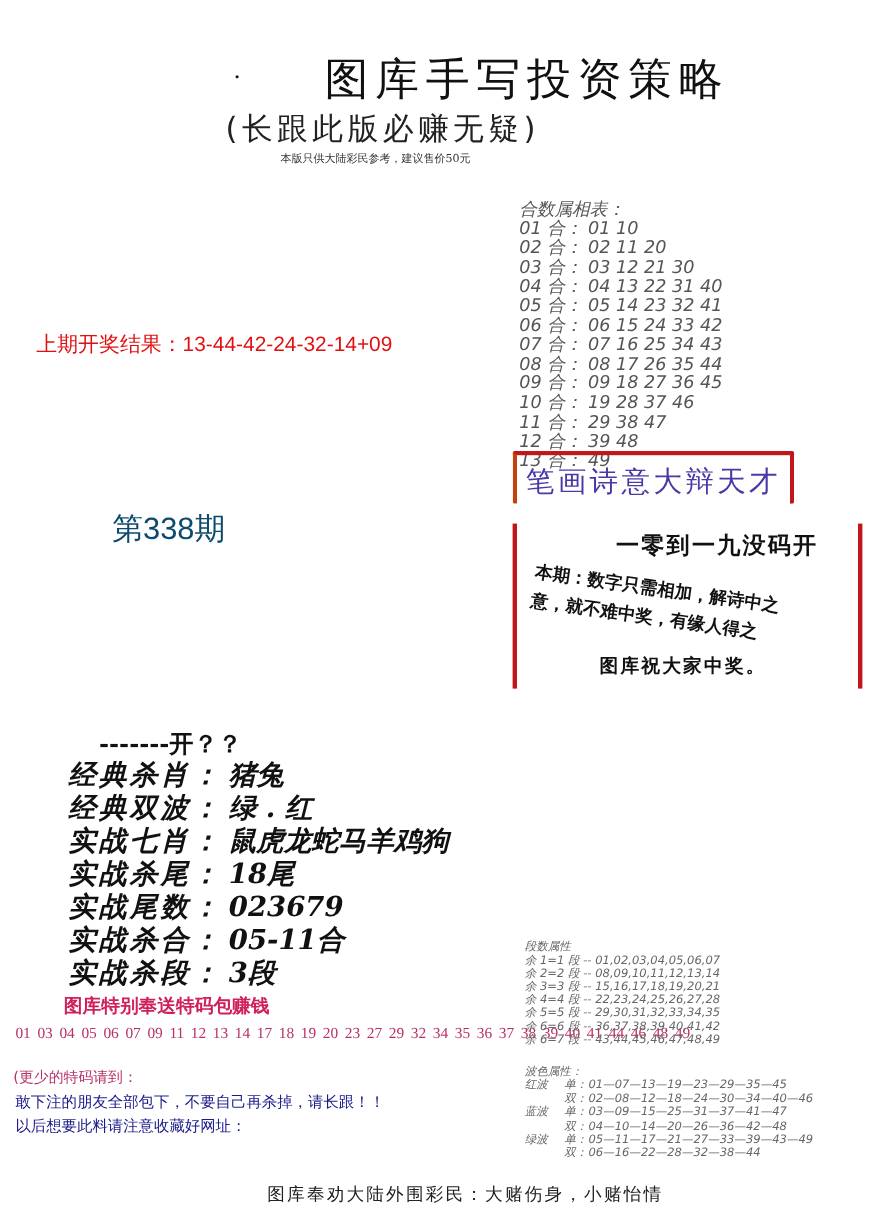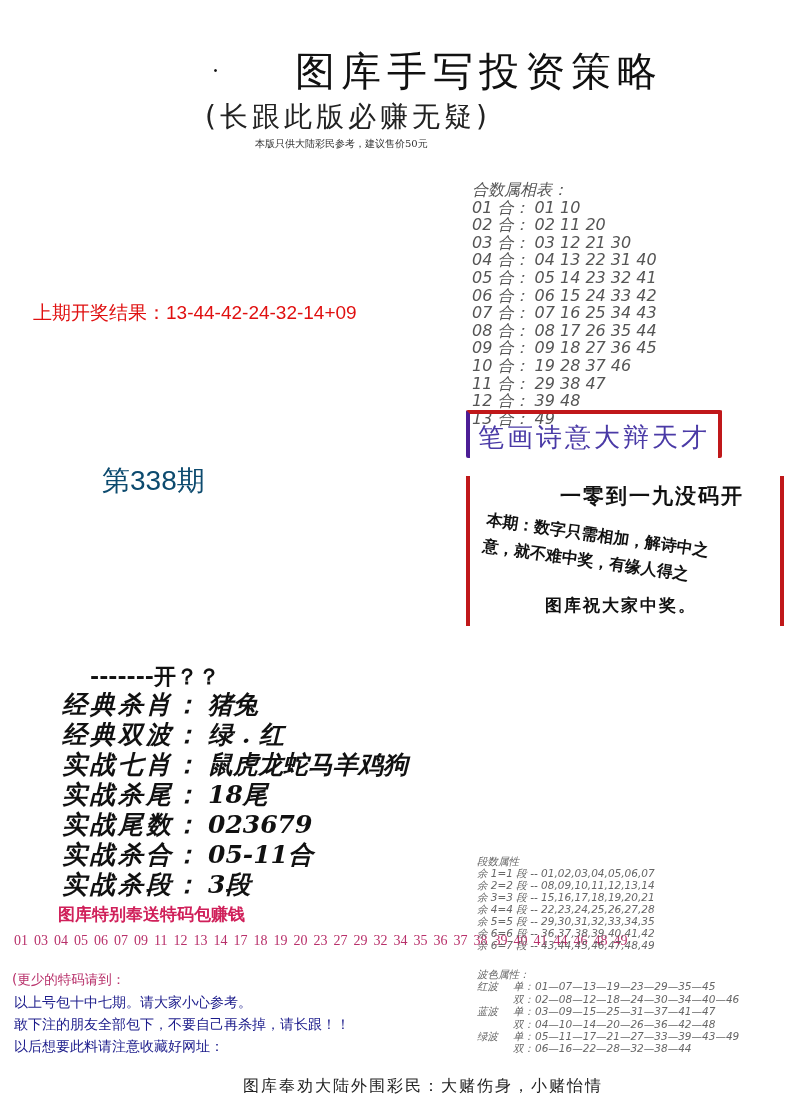--- a/index.html
+++ b/index.html
@@ -21,21 +21,21 @@
   .hehao { left:472px; top:165px; font-size:16px; color:#555; font-style:italic; line-height:17.6px; font-family:"DejaVu Sans", sans-serif;margin-top:16px; }
   .hehao div { white-space:nowrap; }
   .lastresult {
     left:33px; top:300px; font-size:19px; color:#e01010;
     font-family:"Liberation Sans", sans-serif;
   }
   .issue { left:102px; top:462px; font-size:28px; color:#0c4a6e; font-family:"Liberation Sans", sans-serif; }
 
   .poem-head {
     left:466px; top:410px; width:256px; height:48px;
-    border-top:4px solid #c0181a; border-left:4px solid #4c1d95; border-right:4px solid #c0181a;
+    border-top:4px solid #c0181a; border-left:4px solid #c2410c; border-right:4px solid #c0181a;
     box-sizing:border-box; border-radius:2px;
   }
   .poem-head-text {
     position:absolute; left:0; right:0; top:6px; text-align:center;
     font-size:26px; color:#4a3aa6; letter-spacing:3px; font-family:"DejaVu Serif", serif;
   }
   .poem-body {
     left:466px; top:476px; width:318px; height:150px;
     border-left:4px solid #c0181a; border-right:4px solid #c0181a; box-sizing:border-box;
   }
@@ -111,21 +111,20 @@
   <div class="row"><span class="lbl">实战杀尾：</span><span>18尾</span></div>
   <div class="row"><span class="lbl">实战尾数：</span><span>023679</span></div>
   <div class="row"><span class="lbl">实战杀合：</span><span>05-11合</span></div>
   <div class="row"><span class="lbl">实战杀段：</span><span>3段</span></div>
 </div>
 
 <div class="abs gift">图库特别奉送特码包赚钱</div>
 <div class="abs nums" id="nums"><span>01</span><span>03</span><span>04</span><span>05</span><span>06</span><span>07</span><span>09</span><span>11</span><span>12</span><span>13</span><span>14</span><span>17</span><span>18</span><span>19</span><span>20</span><span>23</span><span>27</span><span>29</span><span>32</span><span>34</span><span>35</span><span>36</span><span>37</span><span>38</span><span>39</span><span>40</span><span>41</span><span>44</span><span>46</span><span>48</span><span>49</span></div>
 <div class="abs more">(更少的特码请到：</div>
 <div class="abs msg">
-  <div>以上号包十中七期。请大家小心参考。</div>
   <div>敢下注的朋友全部包下，不要自己再杀掉，请长跟！！</div>
   <div>以后想要此料请注意收藏好网址：</div>
 </div>
 
 <div class="abs duan">
   <div>段数属性</div>
   <div>余 1=1 段 -- 01,02,03,04,05,06,07</div>
   <div>余 2=2 段 -- 08,09,10,11,12,13,14</div>
   <div>余 3=3 段 -- 15,16,17,18,19,20,21</div>
   <div>余 4=4 段 -- 22,23,24,25,26,27,28</div>

